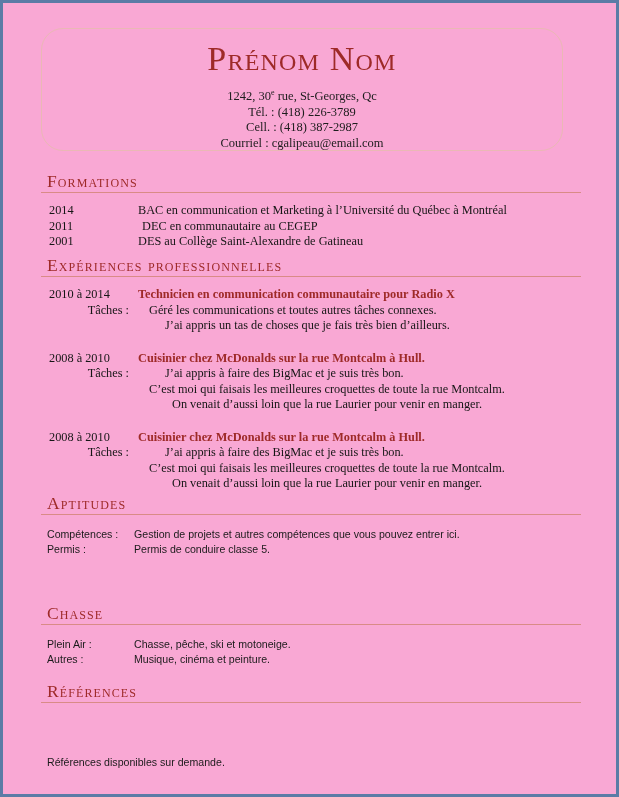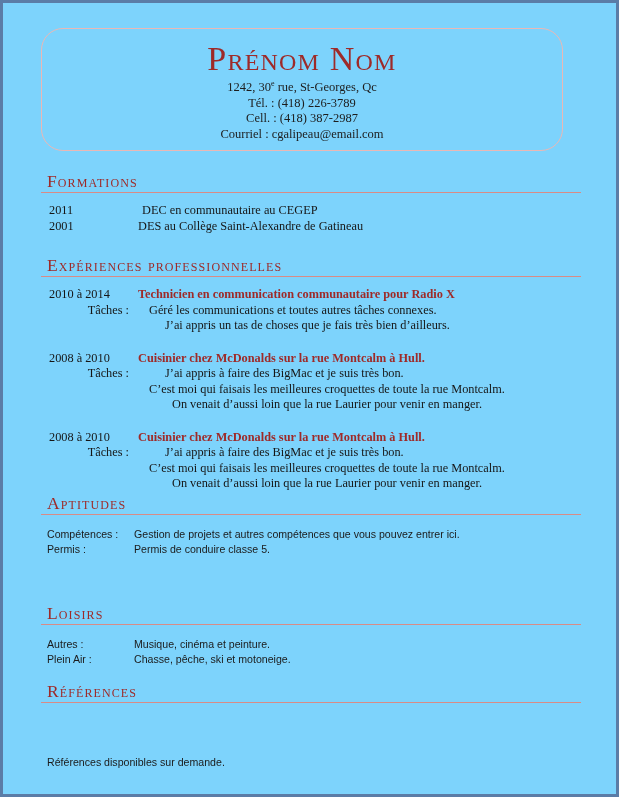--- a/index.html
+++ b/index.html
@@ -21,21 +21,21 @@
     box-sizing: border-box;
     border: 3px solid #5b7ca6;
     background: #ffffff;
   }
 
   .sheet {
     position: absolute;
     left: 0; top: 0;
     width: 613px;
     height: 791px;
-    background: #7dd3fc;
+    background: #f9a8d4;
     box-sizing: border-box;
     padding: 0;
   }
 
   
   .header-box {
     position: absolute;
     left: 38px;
     top: 25px;
     width: 522px;
@@ -55,21 +55,21 @@
     margin: 13px 0 0 0;
     white-space: nowrap;
   }
   .contact-line {
     color: #1d1d1d;
     font-family: "Liberation Serif", serif;
     font-size: 12.5px;
     line-height: 15.5px;
     white-space: nowrap;
   }
-  .contact-block { }
+  .contact-block { margin-top: 9px; }
   .contact-line sup { font-size: 8px; vertical-align: super; }
 
   
   .section {
     position: absolute;
     left: 38px;
     width: 540px;
   }
   .sec-title {
     color: #9e2a28;
@@ -152,20 +152,24 @@
         <div class="contact-line">Cell. : (418) 387-2987</div>
         <div class="contact-line">Courriel : cgalipeau@email.com</div>
       </div>
     </div>
 
     <div class="section" style="top:168px;">
       <div class="sec-title">Formations</div>
       <div class="sec-rule"></div>
       <div style="height:10px;"></div>
       <div class="srow">
+        <span class="c1">2014</span>
+        <span class="c2">BAC en communication et Marketing à l’Université du Québec à Montréal</span>
+      </div>
+      <div class="srow">
         <span class="c1">2011</span>
         <span class="c2" style="left:101px;">DEC en communautaire au CEGEP</span>
       </div>
       <div class="srow">
         <span class="c1">2001</span>
         <span class="c2">DES au Collège Saint-Alexandre de Gatineau</span>
       </div>
     </div>
 
     <div class="section" style="top:252px;">
@@ -235,31 +239,31 @@
         <span class="n1">Compétences :</span>
         <span class="n2">Gestion de projets et autres compétences que vous pouvez entrer ici.</span>
       </div>
       <div class="nrow">
         <span class="n1">Permis :</span>
         <span class="n2">Permis de conduire classe 5.</span>
       </div>
     </div>
 
     <div class="section" style="top:600px;">
-      <div class="sec-title">Loisirs</div>
+      <div class="sec-title">Chasse</div>
       <div class="sec-rule"></div>
       <div style="height:12px;"></div>
+      <div class="nrow">
+        <span class="n1">Plein Air :</span>
+        <span class="n2">Chasse, pêche, ski et motoneige.</span>
+      </div>
       <div class="nrow">
         <span class="n1">Autres :</span>
         <span class="n2">Musique, cinéma et peinture.</span>
       </div>
-      <div class="nrow">
-        <span class="n1">Plein Air :</span>
-        <span class="n2">Chasse, pêche, ski et motoneige.</span>
-      </div>
     </div>
 
     <div class="section" style="top:678px;">
       <div class="sec-title">Références</div>
       <div class="sec-rule"></div>
       <div style="height:12px;"></div>
       <div class="plain-note">Références disponibles sur demande.</div>
     </div>
 
   </div>

